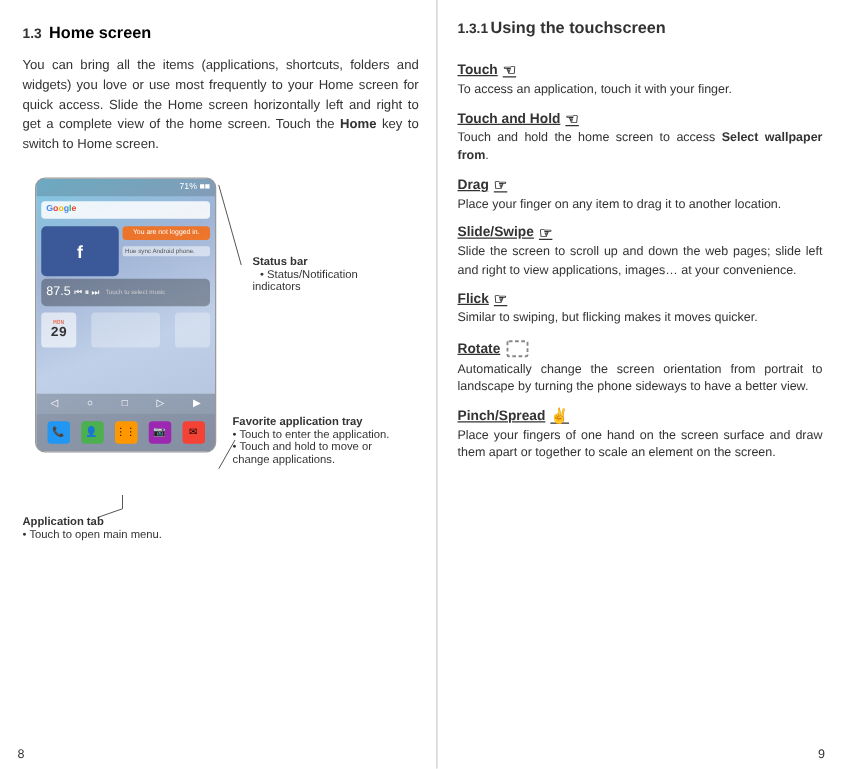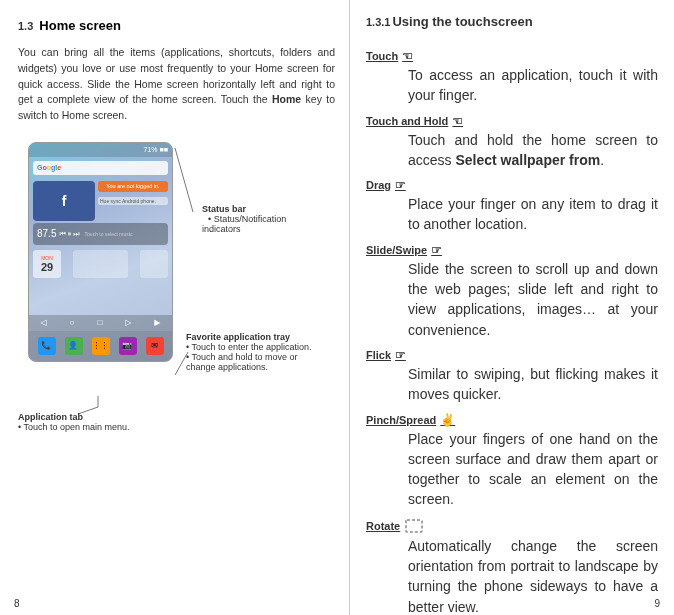--- a/index.html
+++ b/index.html
@@ -174,25 +174,24 @@
       font-size: 11px;
       font-weight: bold;
       text-decoration: underline;
       color: #333;
       display: flex;
       align-items: center;
       gap: 4px;
       margin-bottom: 2px;
     }
     .touch-desc {
-      font-size: 14px;
+      font-size: 10px;
       color: #333;
       line-height: 1.45;
       text-align: justify;
-      margin-left: 42px;
     }
     .touch-desc b {
       font-weight: bold;
     }
     
     .hand-icon { font-size: 12px; }
 
     .page-number-left {
       position: absolute;
       bottom: 6px;
@@ -284,21 +283,21 @@
           <div class="music-widget">
             <span class="music-num">87.5</span>
             <div class="music-controls">
               <span class="ctrl-btn">⏮</span>
               <span class="ctrl-btn">⏸</span>
               <span class="ctrl-btn">⏭</span>
             </div>
             <span style="font-size:5px; color:#ccc; margin-left:2px;">Touch to select music</span>
           </div>
 
-          <div style="display:flex; gap:12px;">
+          <div style="display:flex; gap:12px;font-family:Liberation Mono, monospace;">
             <div style="width:28px; height:28px; background:rgba(255,255,255,0.6); border-radius:3px; display:flex; flex-direction:column; align-items:center; justify-content:center;">
               <div style="font-size:5px; color:#e53;">MON</div>
               <div style="font-size:11px; font-weight:bold; color:#333;">29</div>
             </div>
             <div style="flex:1; background:rgba(255,255,255,0.3); border-radius:3px; height:28px;"></div>
             <div style="width:28px; height:28px; background:rgba(255,255,255,0.3); border-radius:3px;"></div>
           </div>
         </div>
 
         <div class="phone-nav">
@@ -391,32 +390,32 @@
   <div class="touch-entry">
     <div class="touch-label">
       <span>Flick</span>
       <span class="hand-icon">☞</span>
     </div>
     <div class="touch-desc">Similar to swiping, but flicking makes it moves quicker.</div>
   </div>
 
   <div class="touch-entry">
     <div class="touch-label">
-      <span>Pinch/Spread</span>
-      <span class="hand-icon">✌</span>
-    </div>
-    <div class="touch-desc">Place your fingers of one hand on the screen surface and draw them apart or together to scale an element on the screen.</div>
-  </div>
-
-  <div class="touch-entry">
-    <div class="touch-label">
       <span>Rotate</span>
       <span>
         <svg width="20" height="16" viewBox="0 0 20 16" style="vertical-align:middle;">
           <rect x="2" y="2" width="16" height="12" rx="1" ry="1" fill="none" stroke="#888" stroke-width="1.5" stroke-dasharray="3,2"></rect>
         </svg>
       </span>
     </div>
     <div class="touch-desc">Automatically change the screen orientation from portrait to landscape by turning the phone sideways to have a better view.</div>
   </div>
 
+  <div class="touch-entry">
+    <div class="touch-label">
+      <span>Pinch/Spread</span>
+      <span class="hand-icon">✌</span>
+    </div>
+    <div class="touch-desc">Place your fingers of one hand on the screen surface and draw them apart or together to scale an element on the screen.</div>
+  </div>
+
   <span class="page-number-right">9</span>
 </div>
 
 </body></html>

